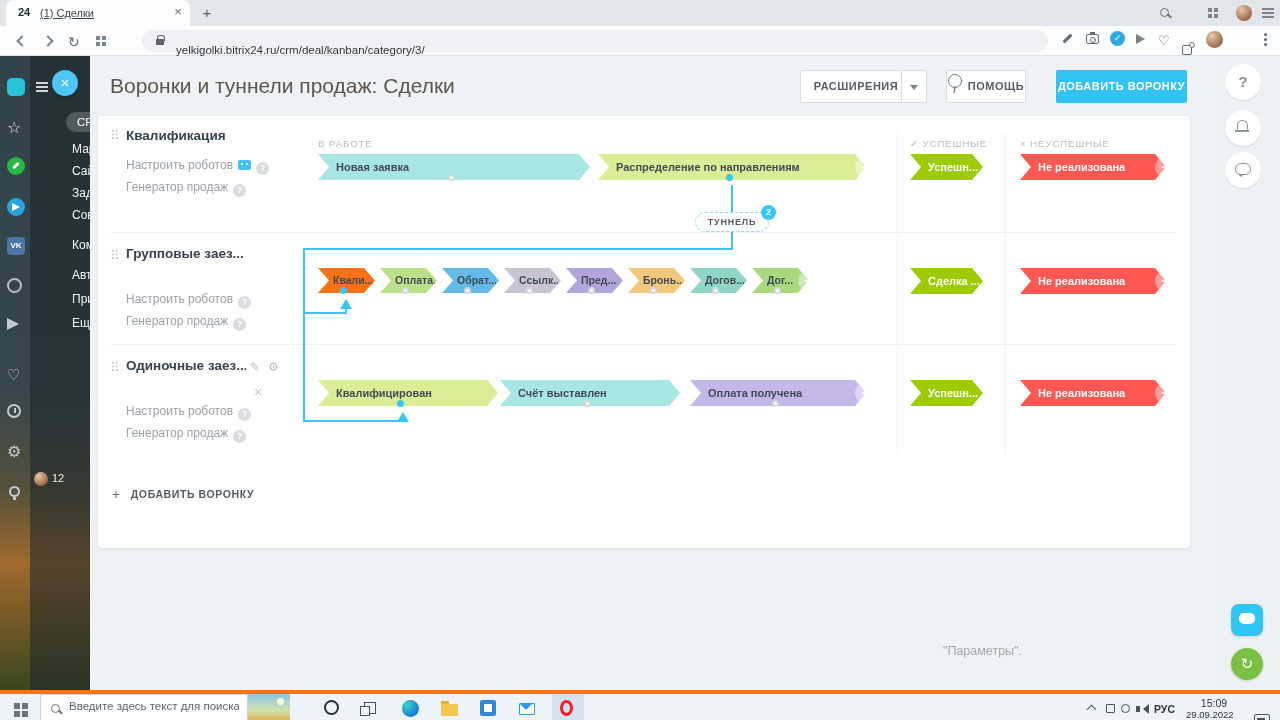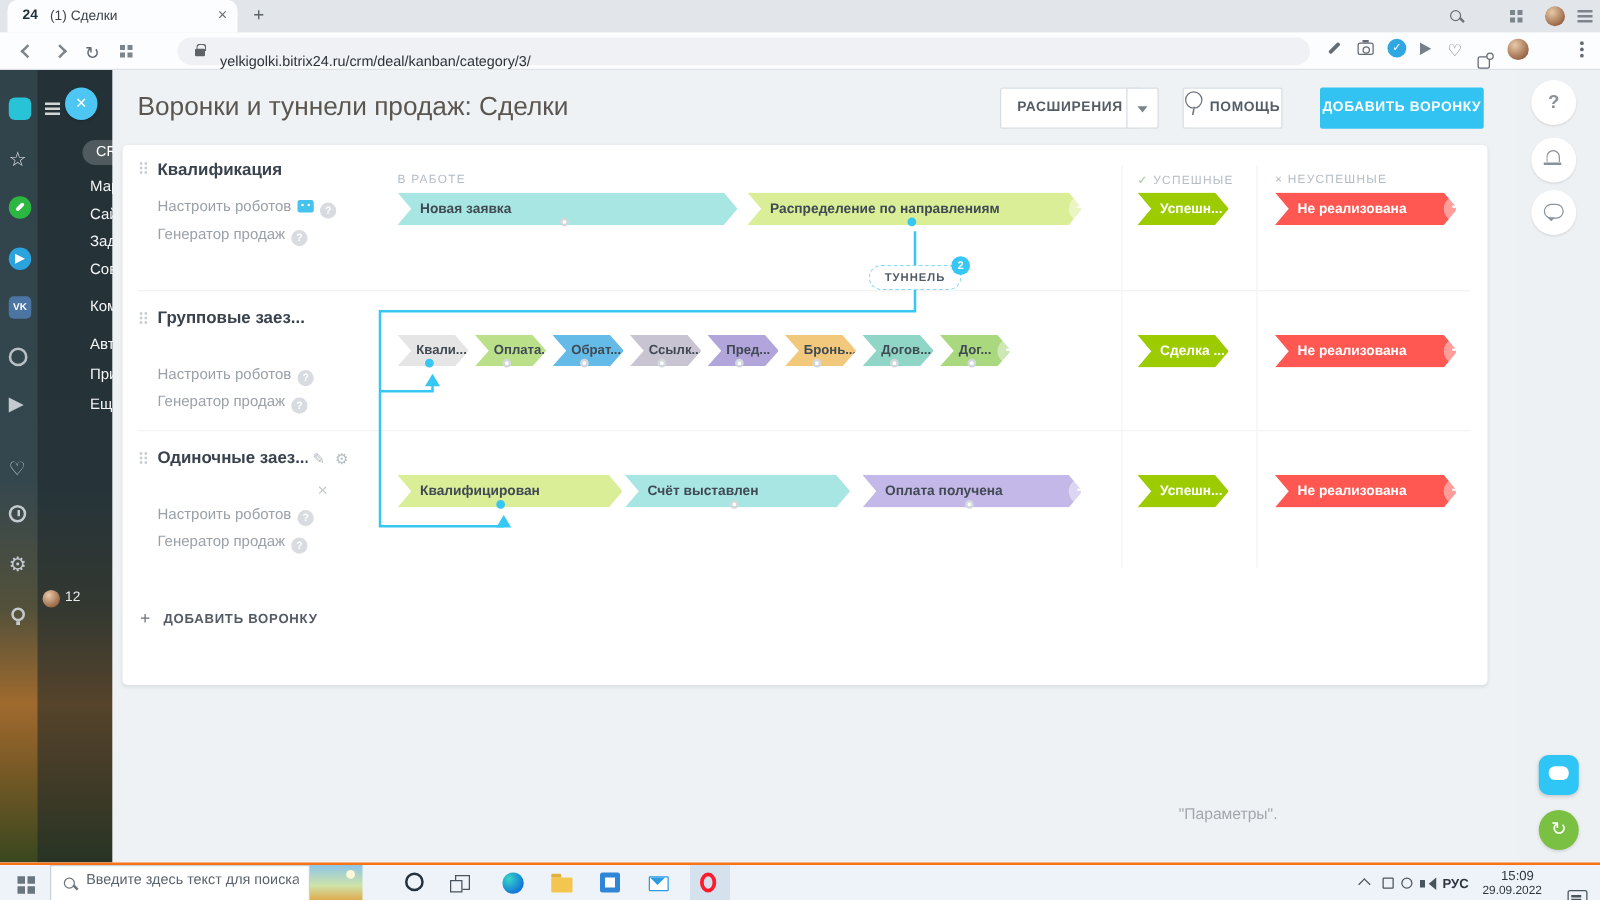--- a/index.html
+++ b/index.html
@@ -4,21 +4,21 @@
 <style>
   * { margin:0; padding:0; box-sizing:border-box; }
   body { font-family:"Liberation Sans",sans-serif; background:#222; }
   .screen { position:relative; width:1280px; height:720px; overflow:hidden; background:#eef2f5; cursor:default; }
   .ab { position:absolute; }
 
   
   .tabstrip { position:absolute; left:0; top:0; width:1280px; height:26px; background:#e2e5e9; }
   .tab { position:absolute; left:6px; top:0; width:184px; height:26px; background:#fcfdfe; border-radius:8px 8px 0 0; }
   .tab-fav { position:absolute; left:12px; top:6px; font-size:11px; font-weight:800; color:#20303a; }
-  .tab-title { position:absolute; left:34px; top:7px; width:122px; font-size:11px; color:#3c444b; white-space:nowrap; overflow:hidden; }
+  .tab-title { position:absolute; left:34px; top:7px; width:122px; font-size:11px; color:#3c444b; white-space:nowrap; overflow:hidden;text-decoration:underline; }
   .tab-close { position:absolute; left:164px; top:4px; width:16px; height:16px; color:#6a7076; font-size:13px; line-height:16px; text-align:center; }
   .newtab { position:absolute; left:198px; top:4px; width:18px; height:18px; color:#5a6167; font-size:15px; line-height:18px; text-align:center; }
   .toolbar { position:absolute; left:0; top:26px; width:1280px; height:30px; background:#fcfdfe; border-bottom:1px solid #dfe3e8; }
   .urlpill { position:absolute; left:142px; top:30px; width:906px; height:22px; background:#eff1f4; border-radius:11px; }
   .urltext { position:absolute; left:176px; top:34px; font-size:11.5px; color:#2e343a;margin-top:10px; }
   .chev { width:8px; height:8px; border-left:2px solid #7d858c; border-top:2px solid #7d858c; }
   .chev.back { transform:rotate(-45deg); }
   .chev.fwd { transform:rotate(135deg); }
   .gicon { color:#636b73; font-size:13px; }
 
@@ -101,21 +101,21 @@
   .bell { position:absolute; left:12px; top:10px; width:11px; height:10px; border:1.6px solid #8a929a; border-bottom:none; border-radius:6px 6px 1px 1px; }
   .bell::after { content:''; position:absolute; left:-3px; bottom:-2px; width:14px; height:1.6px; background:#8a929a; }
   .bubb { position:absolute; left:10px; top:11px; width:16px; height:12px; border:1.6px solid #8a929a; border-radius:7px; }
   .bubb::after { content:''; position:absolute; left:2px; bottom:-6px; border:3px solid transparent; border-top-color:#8a929a; }
   .hdw { position:absolute; left:16px; width:32px; height:32px; background:#2fc6f6; border-radius:8px; box-shadow:0 1px 3px rgba(0,0,0,.15); }
   .hdw::after { content:''; position:absolute; left:8px; top:9px; width:16px; height:11px; background:#fff; border-radius:5px; }
   .cbw { position:absolute; left:16px; width:32px; height:32px; background:#7ac143; border-radius:50%; box-shadow:0 1px 3px rgba(0,0,0,.15); color:#fff; font-size:15px; line-height:31px; text-align:center; }
   .cbw::after { content:'↻'; }
 
   
-  .taskbar { position:absolute; left:0; top:690px; width:1280px; height:30px; background:#eef3f9; border-top:2px solid #f97316; }
+  .taskbar { position:absolute; left:0; top:690px; width:1280px; height:30px; background:#eef3f9; border-top:4px solid #f97316; }
   .tsearch { position:absolute; left:40px; top:0; width:208px; height:29px; background:#fff; border:1px solid #c9d1d9; }
   .tsearch input { position:absolute; left:28px; top:5px; width:170px; border:none; outline:none; background:transparent; font-family:"Liberation Sans",sans-serif; font-size:11.5px; color:#30383f; }
   .tsearch input::placeholder { color:#5a646e; opacity:1; }
   .tico { position:absolute; top:6px; width:18px; height:18px; }
   .cortana { width:15px; height:15px; border:2px solid #24313d; border-radius:50%; }
   .tview { width:12px; height:12px; border:1.6px solid #49535d; position:relative; margin:2px; }
   .tview::after { content:''; position:absolute; left:-5px; top:3px; width:8px; height:8px; background:#eef3f9; border:1.6px solid #49535d; }
   .edge { width:17px; height:17px; border-radius:50%; background:radial-gradient(circle at 30% 30%, #35d6c9, #1479d7 70%); }
   .folder { width:17px; height:12px; background:#f4c64f; border-radius:1px; position:relative; margin-top:4px; }
   .folder::before { content:''; position:absolute; left:0; top:-3px; width:8px; height:3px; background:#e3b03c; border-radius:1px 1px 0 0; }
@@ -288,21 +288,21 @@
       <div class="tbadge"><span>ТУННЕЛЬ</span>
         <div class="tcount">2</div>
       </div>
 
       <div class="handle" style="left:12px;top:132px"></div>
       <div class="fname" style="left:28px;top:130px">Групповые заез...</div>
       <div class="flink" style="left:28px;top:176px"><span>Настроить роботов</span><span class="qmark"></span></div>
       <div class="flink" style="left:28px;top:198px"><span>Генератор продаж</span><span class="qmark"></span></div>
 
       <div class="sw h25" style="left:220px;top:152px;width:57px;height:25px">
-          <div class="stage" style="background: #e5e5e5;">Квали...</div>
+          <div class="stage" style="background: #f97316;">Квали...</div>
         </div>
       <div class="sw h25" style="left:282px;top:152px;width:57px;height:25px">
           <div class="stage" style="background: rgb(187, 224, 138);">Оплата...</div>
         </div>
       <div class="sw h25" style="left:344px;top:152px;width:57px;height:25px">
           <div class="stage" style="background: rgb(100, 187, 232);">Обрат...</div>
         </div>
       <div class="sw h25" style="left:406px;top:152px;width:57px;height:25px">
           <div class="stage" style="background: rgb(201, 196, 210);">Ссылк...</div>
         </div>

